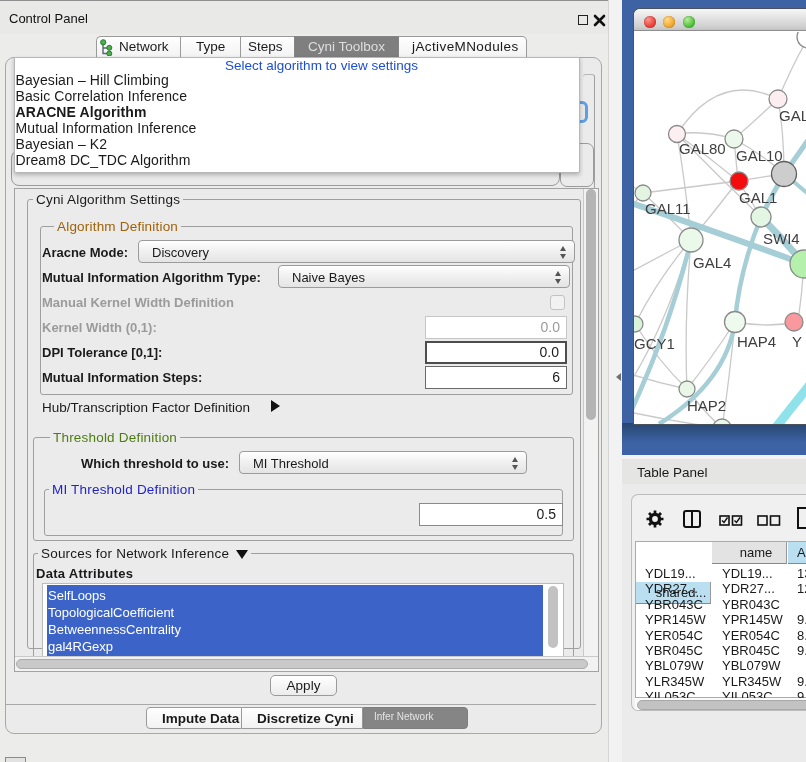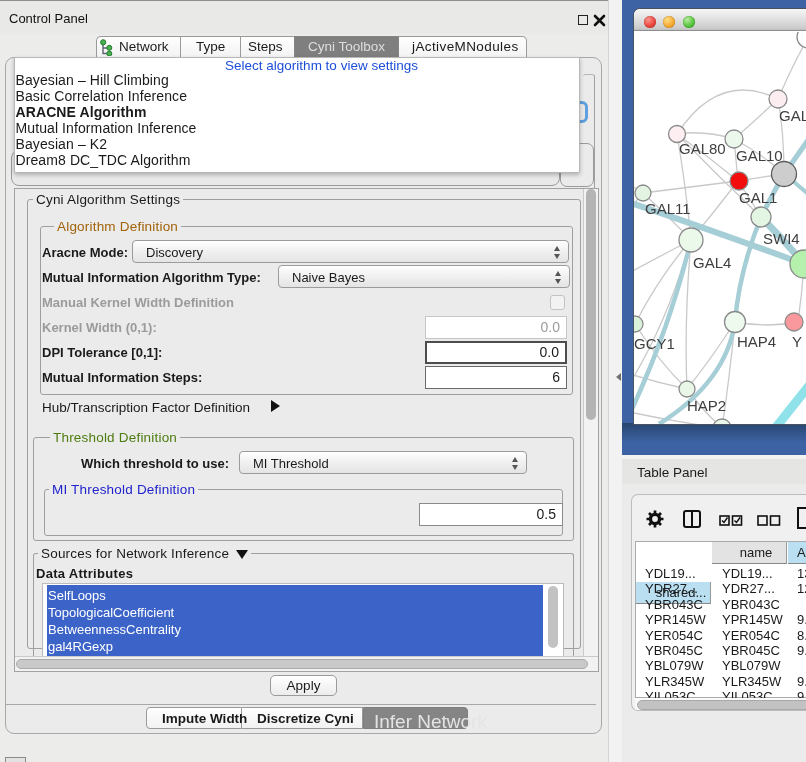--- a/index.html
+++ b/index.html
@@ -70,21 +70,21 @@
   <div class="abs" style="left:16px;top:659px;width:572px;height:10px;background:#c9c9c9;border:1px solid #ababab;border-radius:5px;"></div>
 
   <div class="gb" style="left:27px;top:199px;width:554px;height:450px;border-radius:3px;">
     <div class="gbt" style="left:5px;">Cyni Algorithm Settings</div>
   </div>
 
   <div class="gb" style="left:40px;top:226px;width:533px;height:169px;">
     <div class="gbt" style="left:13px;color:#a16207;">Algorithm Definition</div>
   </div>
   <div class="abs bold" style="left:42px;top:245px;">Aracne Mode:</div>
-  <div class="combo" style="left:132px;top:240px;width:437px;">
+  <div class="combo" style="left:138px;top:240px;width:437px;">
       <span class="ct">Discovery</span>
       <span class="stepper"></span>
     </div>
   <div class="abs bold" style="left:42px;top:270px;">Mutual Information Algorithm Type:</div>
   <div class="combo" style="left:278px;top:265px;width:292px;">
       <span class="ct">Naive Bayes</span>
       <span class="stepper"></span>
     </div>
   <div class="abs bold gray" style="left:42px;top:295px;">Manual Kernel Width Definition</div>
   <div class="abs" style="left:550px;top:295px;width:15px;height:15px;border:1px solid #c3c3c3;border-radius:3px;background:#f2f2f2;"></div>
@@ -121,23 +121,23 @@
   </div>
   <div class="abs" style="left:548px;top:586px;width:10px;height:62px;background:#c2c2c2;border-radius:5px;"></div>
 
   <div class="abs" style="left:270px;top:675px;width:67px;height:21px;background:linear-gradient(#ffffff,#ececec);border:1px solid #9a9a9a;border-radius:5px;text-align:center;line-height:20px;font-size:13.5px;">Apply</div>
 
   <div class="abs" style="left:6px;top:704px;width:590px;height:1px;background:#a8a8a8;"></div>
 
   <div class="abs" style="left:146px;top:707px;width:96px;height:22px;background:linear-gradient(#fefefe,#f2f2f2);border:1px solid #9a9a9a;border-radius:4px 0 0 4px;"></div>
   <div class="abs" style="left:242px;top:707px;width:121px;height:22px;background:linear-gradient(#fefefe,#f2f2f2);border:1px solid #9a9a9a;border-left:none;"></div>
   <div class="abs" style="left:363px;top:707px;width:105px;height:22px;background:#858585;border:1px solid #7e7e7e;border-radius:0 4px 4px 0;"></div>
-  <div class="abs bold" style="left:162px;top:711px;font-size:13.5px;">Impute Width</div>
+  <div class="abs bold" style="left:162px;top:711px;font-size:13.5px;">Impute Data</div>
   <div class="abs bold" style="left:257px;top:711px;font-size:13.5px;">Discretize Cyni</div>
-  <div class="abs" style="left:374px;top:711px;font-size:19px;color:#e4e4e4;">Infer Network</div>
+  <div class="abs" style="left:374px;top:711px;font-size:10px;color:#e4e4e4;">Infer Network</div>
 
   <div class="abs" style="left:5px;top:757px;width:21px;height:10px;border:1.5px solid #8a8a8a;background:#e2e2e2;"></div>
 </div>
 
 <div class="abs" style="left:608px;top:0;width:1px;height:762px;background:#d5d5d5;"></div>
 <div class="abs" style="left:609px;top:0;width:13px;height:762px;background:#f2f2f2;"></div>
 <div class="abs" style="left:616px;top:373px;width:0;height:0;border-top:4px solid transparent;border-bottom:4px solid transparent;border-right:5px solid #707070;"></div>
 
 <div class="abs" style="left:622px;top:0;width:184px;height:455px;background:#3e63a5;overflow:hidden;">
 

